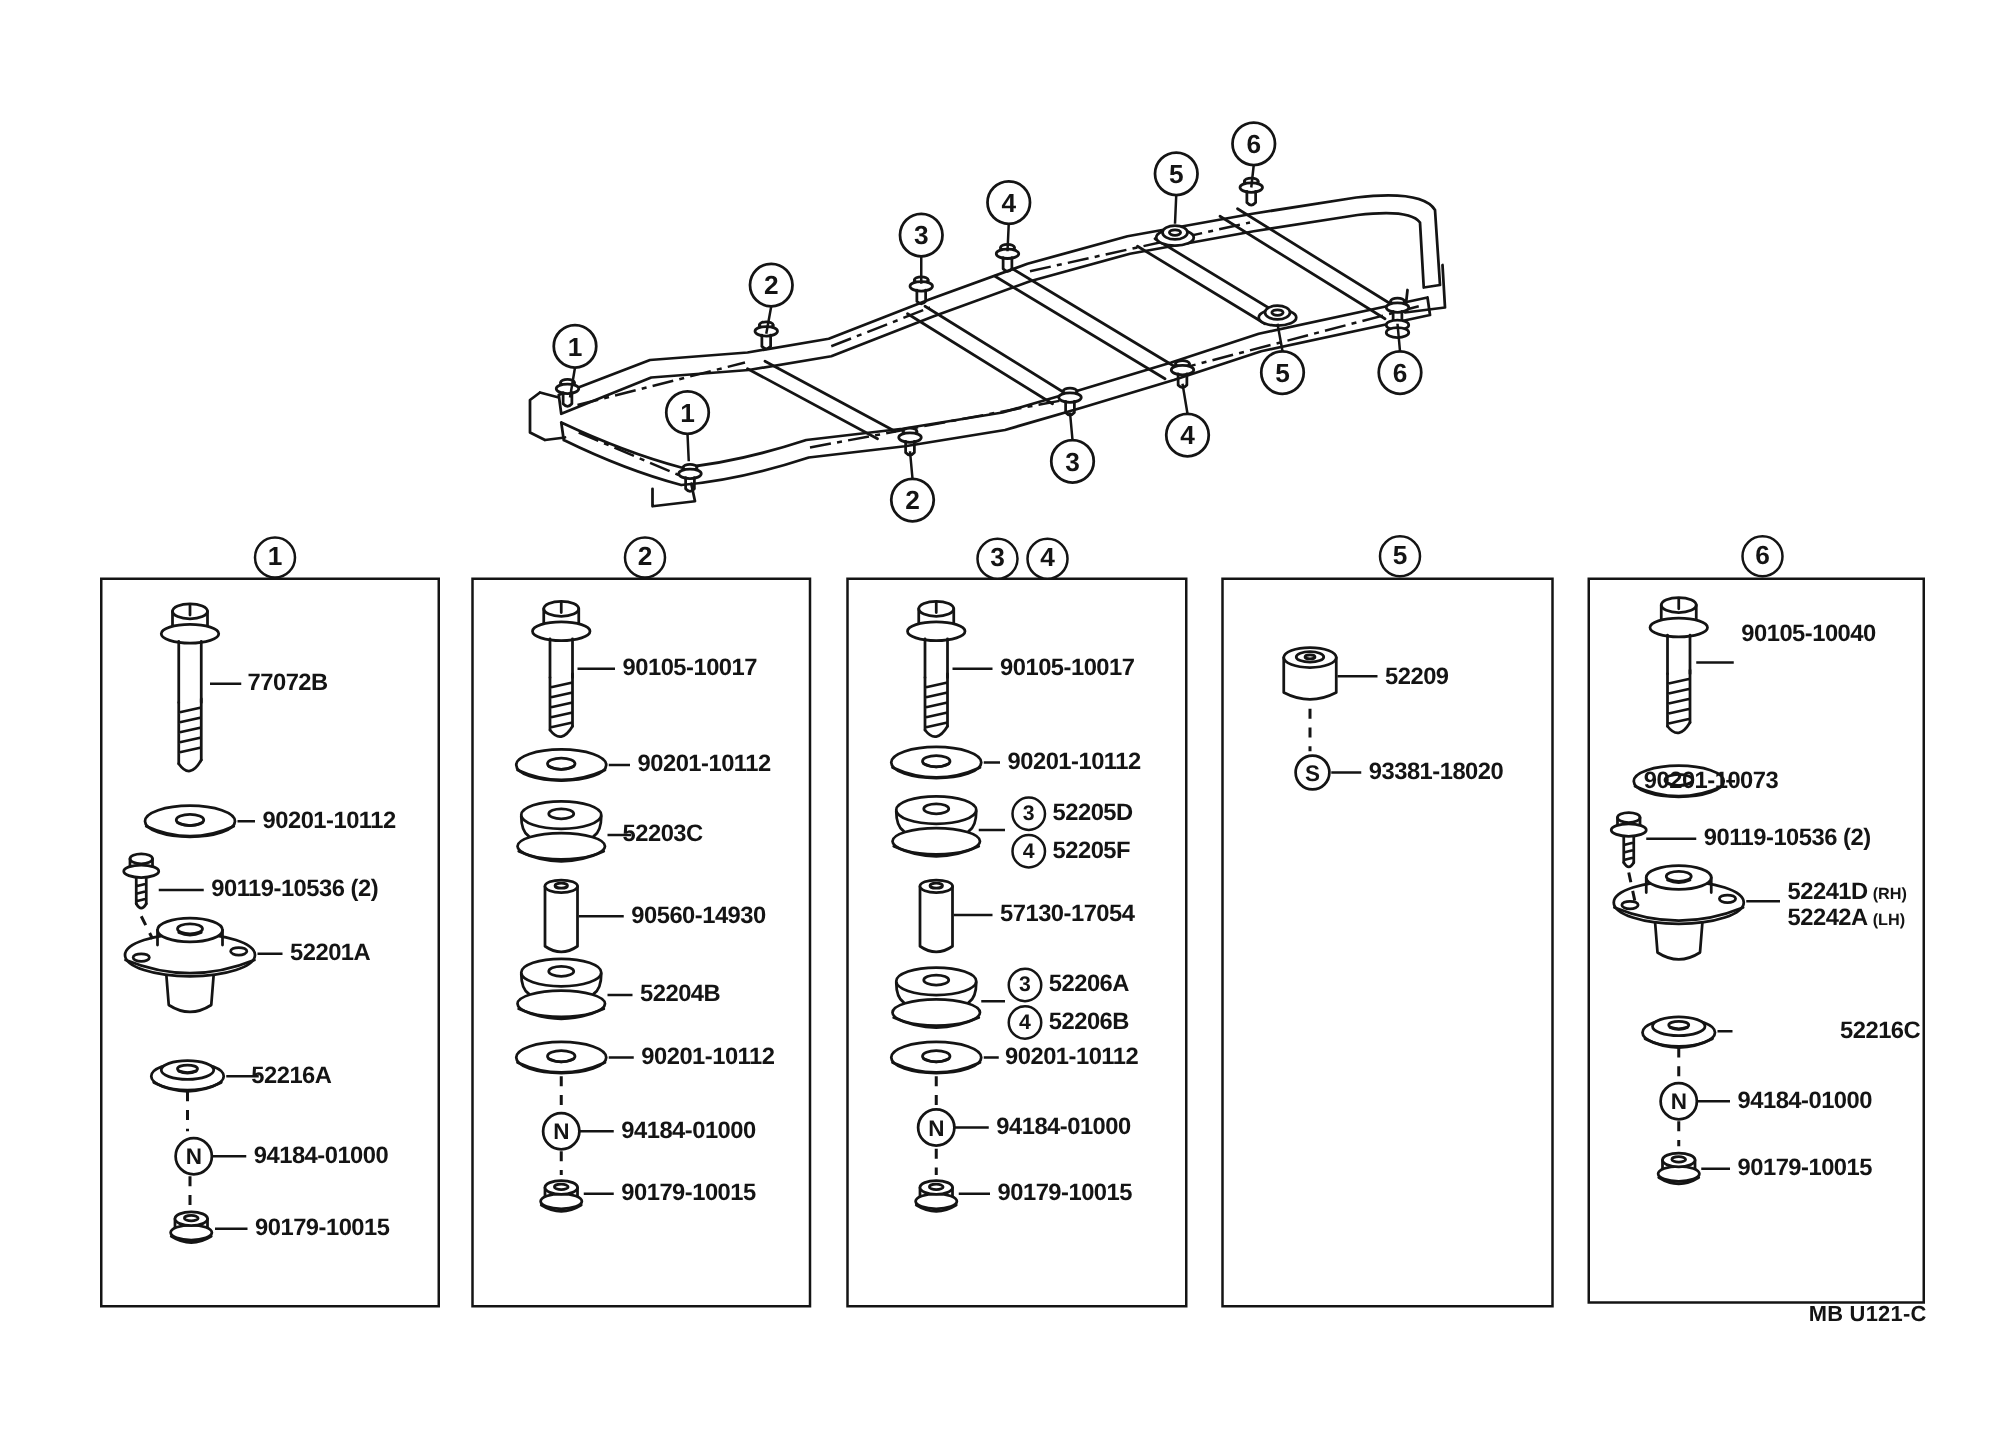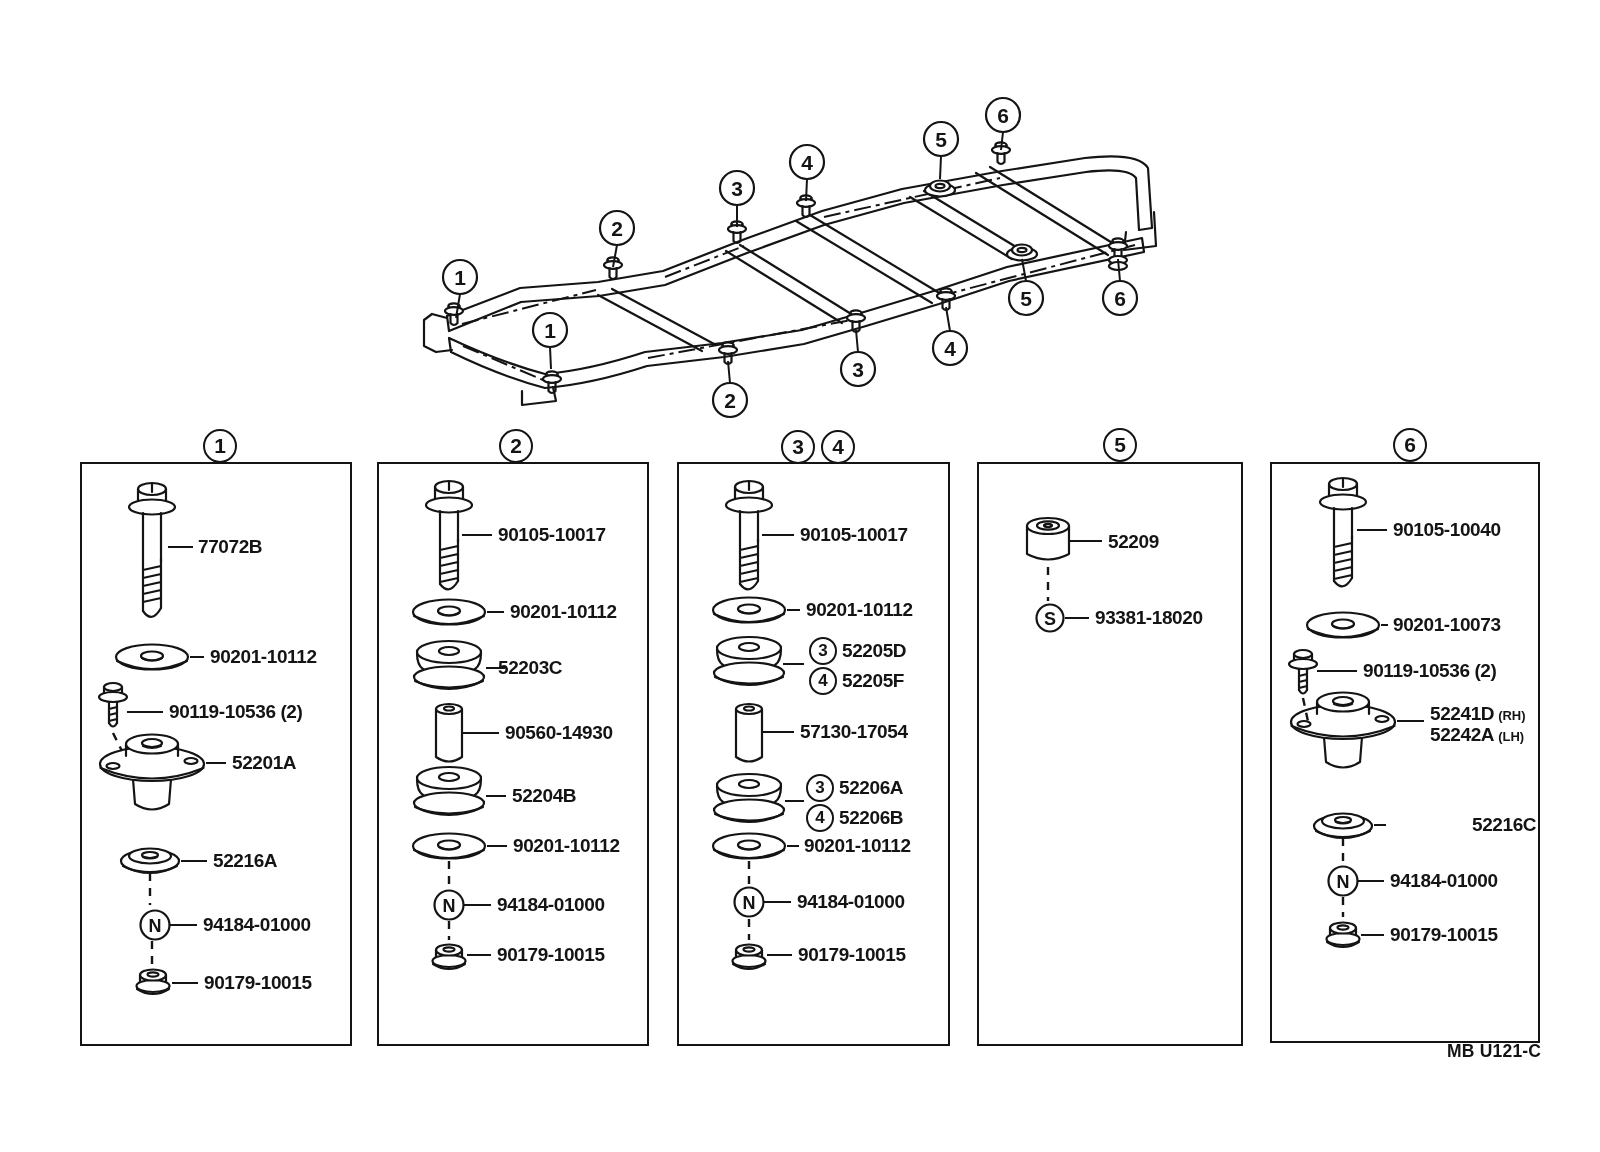--- a/index.html
+++ b/index.html
@@ -373,21 +373,21 @@
   <div class="pb" style="left:516px;top:446px">2</div>
   <div class="pb" style="left:798px;top:447px">3</div>
   <div class="pb" style="left:838px;top:447px">4</div>
   <div class="pb" style="left:1120px;top:445px">5</div>
   <div class="pb" style="left:1410px;top:445px">6</div>
 
   <div class="pl" style="left:198px;top:547px">77072B</div>
   <div class="pl" style="left:210px;top:657px">90201-10112</div>
   <div class="pl" style="left:169px;top:712px">90119-10536 (2)</div>
   <div class="pl" style="left:232px;top:763px">52201A</div>
-  <div class="pl" style="left:213px;top:861px">52216A</div>
+  <div class="pl" style="left:201px;top:861px">52216A</div>
   <div class="pl" style="left:203px;top:925px">94184-01000</div>
   <div class="pl" style="left:204px;top:983px">90179-10015</div>
 
   <div class="pl" style="left:498px;top:535px">90105-10017</div>
   <div class="pl" style="left:510px;top:612px">90201-10112</div>
   <div class="pl" style="left:498px;top:668px">52203C</div>
   <div class="pl" style="left:505px;top:733px">90560-14930</div>
   <div class="pl" style="left:512px;top:796px">52204B</div>
   <div class="pl" style="left:513px;top:846px">90201-10112</div>
   <div class="pl" style="left:497px;top:905px">94184-01000</div>
@@ -404,22 +404,22 @@
   <div class="pl" style="left:839px;top:788px">52206A</div>
   <div class="rb" style="left:820px;top:818px">4</div>
   <div class="pl" style="left:839px;top:818px">52206B</div>
   <div class="pl" style="left:804px;top:846px">90201-10112</div>
   <div class="pl" style="left:797px;top:902px">94184-01000</div>
   <div class="pl" style="left:798px;top:955px">90179-10015</div>
 
   <div class="pl" style="left:1108px;top:542px">52209</div>
   <div class="pl" style="left:1095px;top:618px">93381-18020</div>
 
-  <div class="pl" style="left:1393px;top:530px">90105-10040</div>
-  <div class="pl" style="left:1393px;top:625px">90201-10073</div>
+  <div class="pl" style="left:1393px;top:508px">90105-10040</div>
+  <div class="pl" style="left:1315px;top:625px">90201-10073</div>
   <div class="pl" style="left:1363px;top:671px">90119-10536 (2)</div>
   <div class="pl" style="left:1430px;top:714px"><span>52241D</span><span class="sfx">(RH)</span></div>
   <div class="pl" style="left:1430px;top:735px"><span>52242A</span><span class="sfx">(LH)</span></div>
   <div class="pl" style="left:1472px;top:825px">52216C</div>
   <div class="pl" style="left:1390px;top:881px">94184-01000</div>
   <div class="pl" style="left:1390px;top:935px">90179-10015</div>
 
   <div class="footer">MB U121-C</div>
 </div>
 

